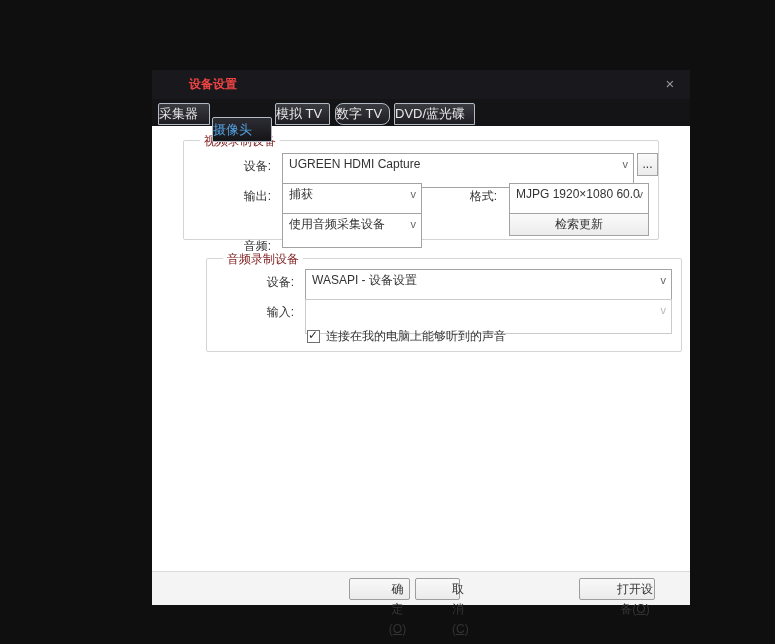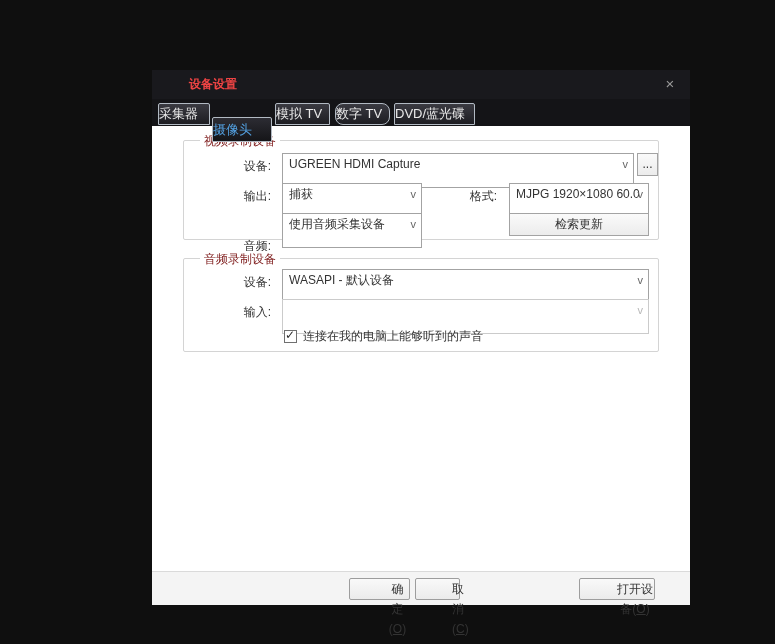--- a/index.html
+++ b/index.html
@@ -57,21 +57,21 @@
   }
   .group {
     position:absolute; left:31px; width:476px;
     border:1px solid #d4d4d4; border-radius:2px;
   }
   .group-title {
     position:absolute; top:-8px; left:16px; background:#ffffff;
     padding:0 4px; font-size:12px; color:#7f1d1d;
   }
   .g1 { top:14px;  height:100px; }
-  .g2 { top:132px; height:94px;  }
+  .g2 { top:132px; height:94px;margin-left:23px;  }
   .g3 { top:241px; height:43px;  }
   .field-label {
     position:absolute; font-size:12px; color:#333;
     width:50px; text-align:right;
   }
   .combo {
     position:absolute; height:35px; background:#fff;
     border:1px solid #a3a3a3; font-size:12px; color:#333;
     line-height:21px; padding:0 18px 0 6px;
     white-space:nowrap; overflow:hidden;
@@ -167,21 +167,21 @@
       <div class="mini-btn" style="left:325px; top:72px; width:140px;">
         <span>检索更新</span>
       </div>
     </div>
 
     <div class="group g2">
       <span class="group-title">音频录制设备</span>
 
       <span class="field-label" style="left:37px; top:15px;">设备:</span>
       <div class="combo" style="left:98px; top:10px; width:367px;">
-        <span>WASAPI - 默认设备</span>
+        <span>WASAPI - 设备设置</span>
         <span class="arrow">v</span>
       </div>
 
       <span class="field-label" style="left:37px; top:45px;">输入:</span>
       <div class="combo disabled" style="left:98px; top:40px; width:367px;">
         <span></span>
         <span class="arrow">v</span>
       </div>
 
       <div class="cb-row" style="left:100px; top:70px;">

